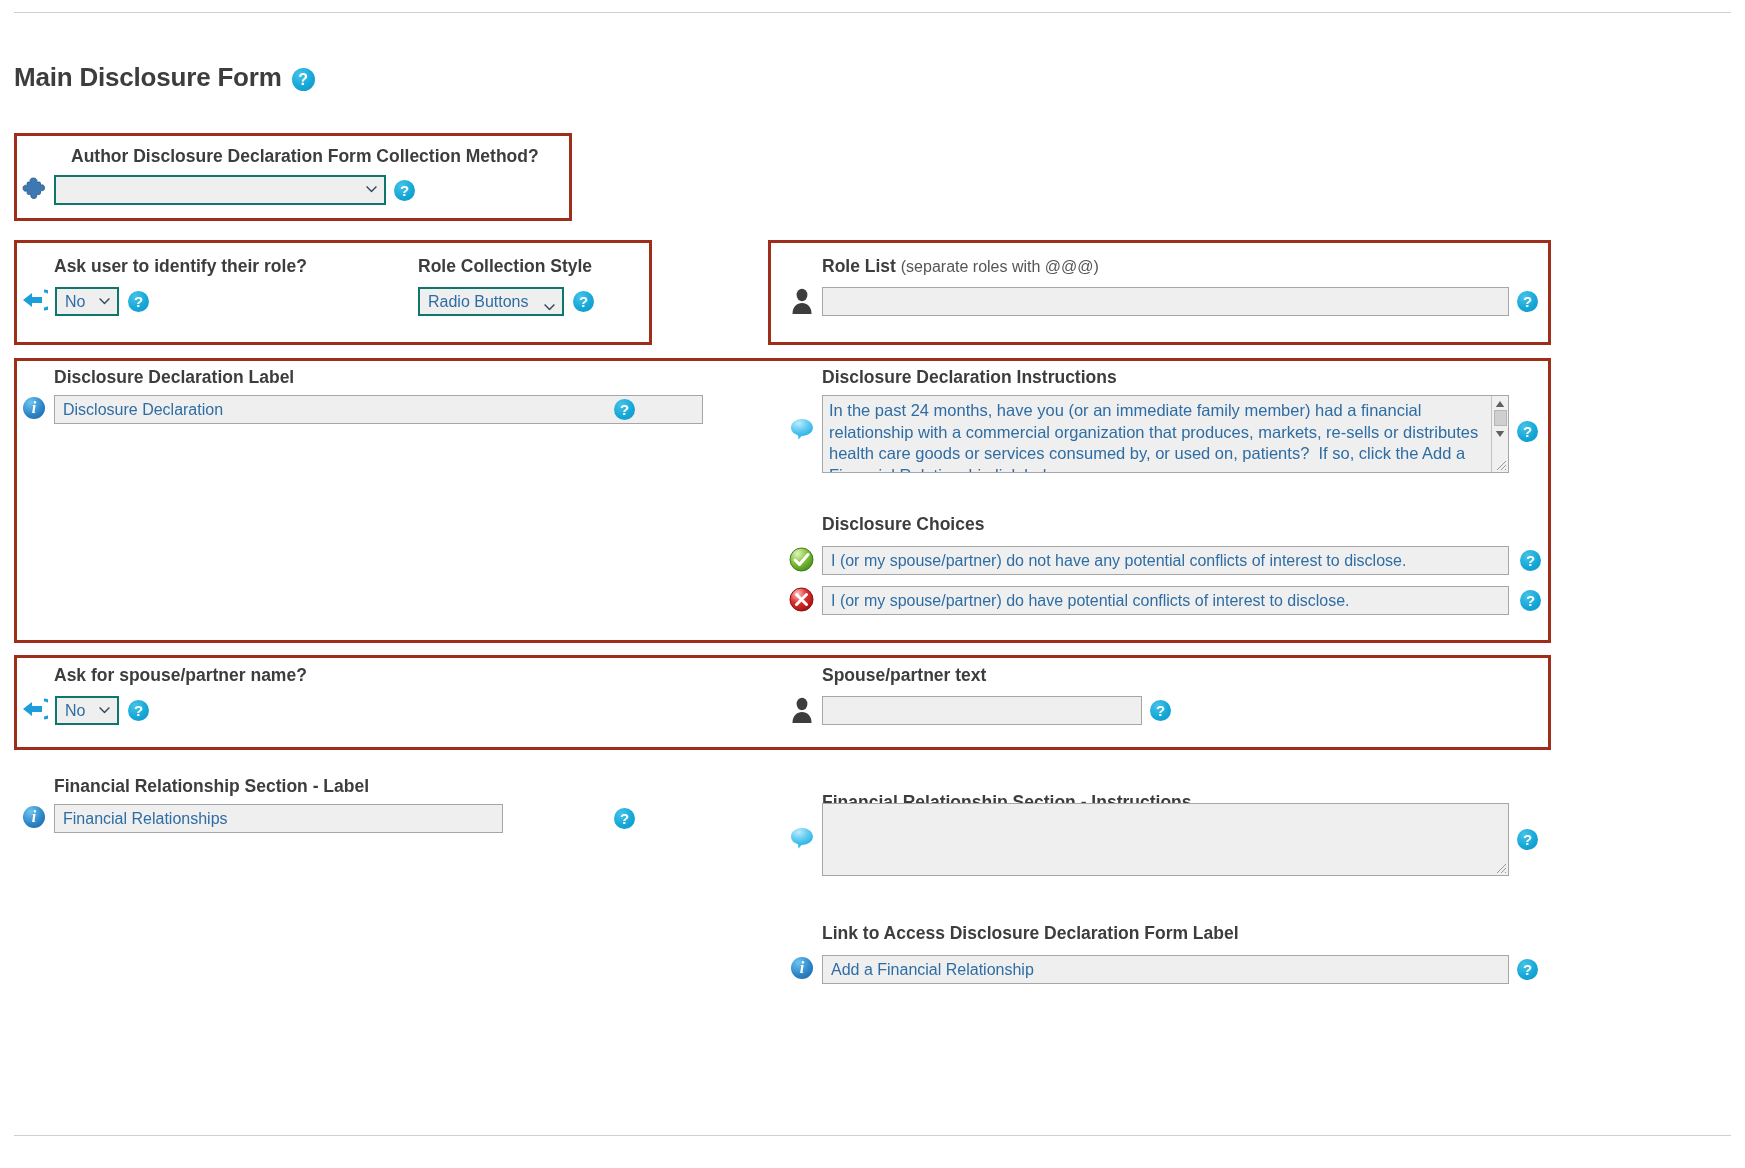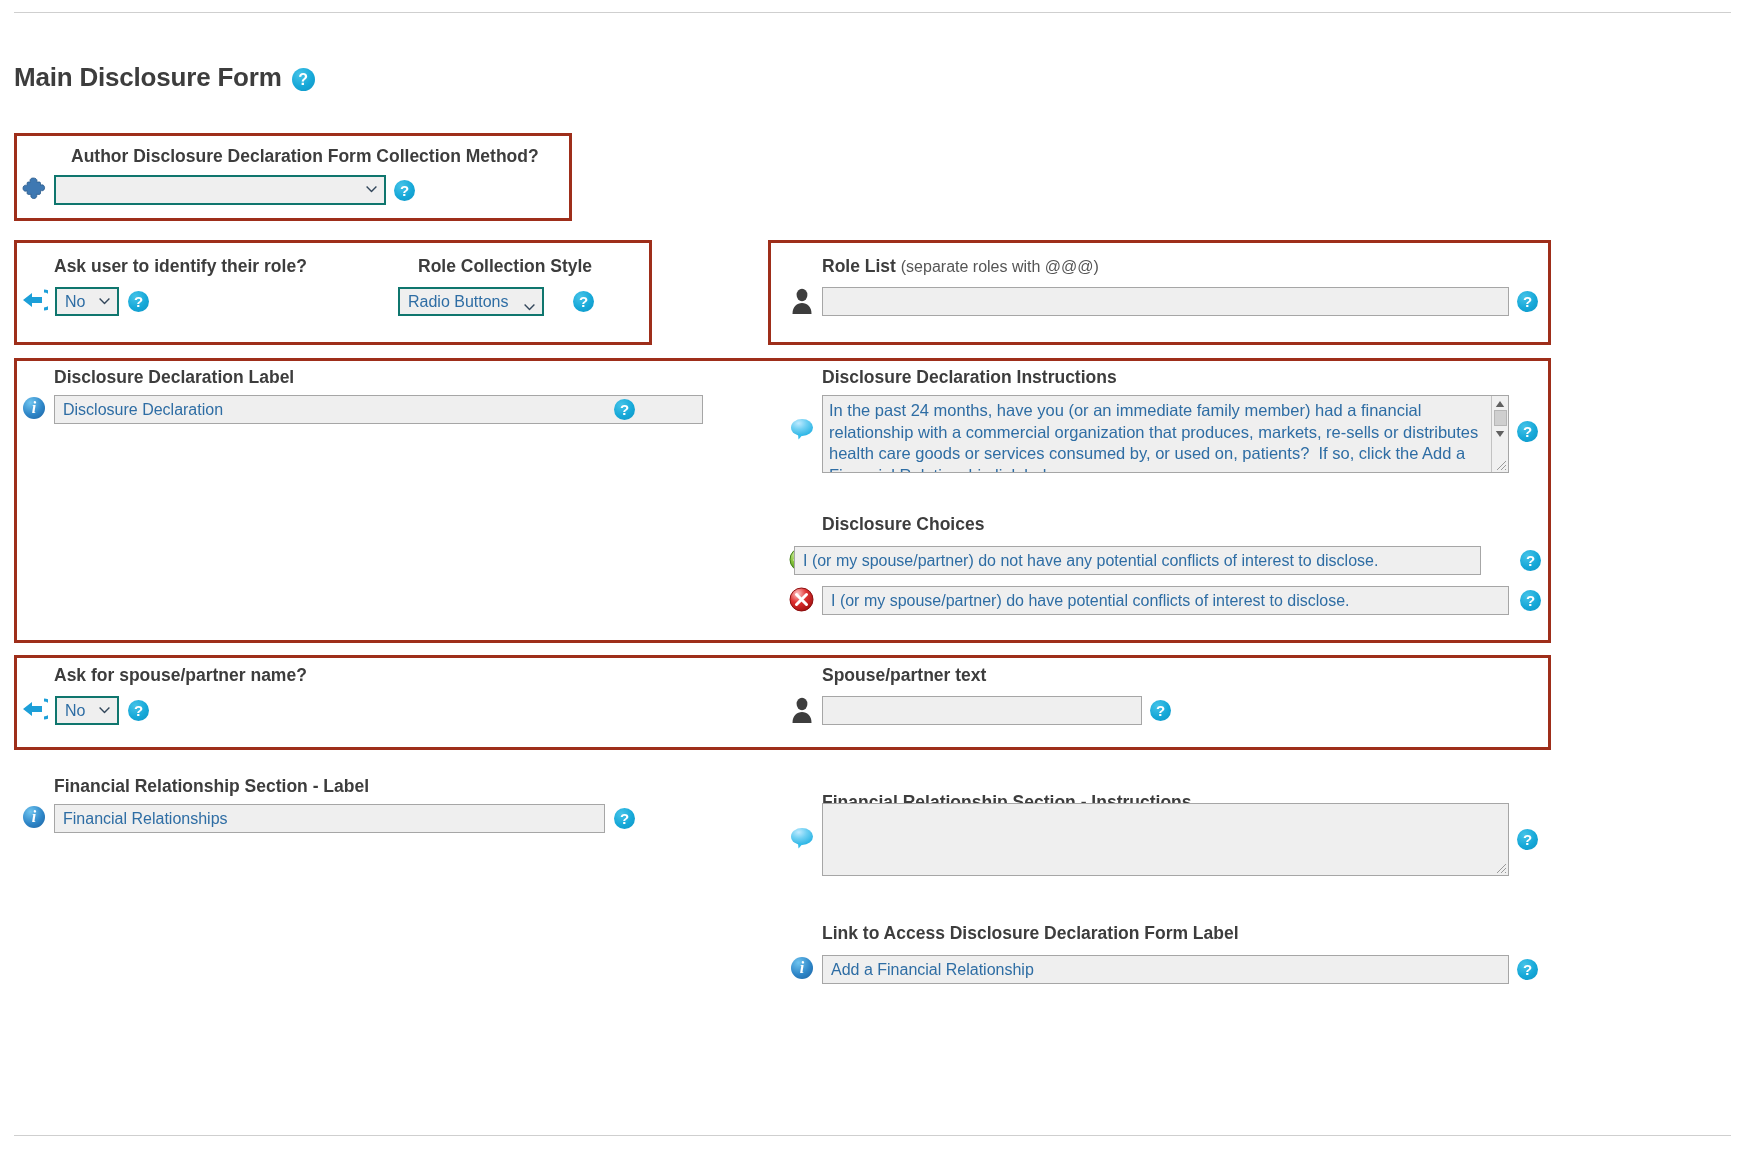--- a/index.html
+++ b/index.html
@@ -243,21 +243,21 @@
     </select>
     <svg class="caret" viewBox="0 0 11 7">
       <path d="M0.6 0.8 L5.5 5.6 L10.4 0.8" fill="none" stroke="#33475b" stroke-width="1.4"></path>
     </svg>
   </div>
 
   <div class="help-icon" style="left:128px; top:291px;">?</div>
 
   <div class="field-label" style="left:418px; top:256px;">Role Collection Style</div>
 
-  <div class="sel-wrap" style="left:398px; top:287px; width:146px; height:42px;">
+  <div class="sel-wrap" style="left:418px; top:287px; width:146px; height:42px;">
     <select class="sel-input" style="left:0; top:0; width:146px; height:29px;">
       <option>Radio Buttons</option>
     </select>
     <svg class="caret" viewBox="0 0 11 7">
       <path d="M0.6 0.8 L5.5 5.6 L10.4 0.8" fill="none" stroke="#33475b" stroke-width="1.4"></path>
     </svg>
   </div>
 
   <div class="help-icon" style="left:573px; top:291px;">?</div>
 
@@ -326,21 +326,21 @@
       <radialGradient id="gcg" cx="33%" cy="25%" r="85%">
         <stop offset="0%" stop-color="#dff5c0"></stop>
         <stop offset="45%" stop-color="#8cc63f"></stop>
         <stop offset="100%" stop-color="#3f8a17"></stop>
       </radialGradient>
     </defs>
     <circle cx="12.5" cy="12.5" r="11.5" fill="url(#gcg)" stroke="#3f7d16" stroke-width="1"></circle>
     <path d="M6 13 L10.5 17.5 L19 7.5" fill="none" stroke="#ffffff" stroke-width="3" stroke-linecap="round" stroke-linejoin="round"></path>
   </svg>
 
-  <input class="txt-input" style="left: 794px; top: 546px; width: 687px; height: 29px;" value="I (or my spouse/partner) do not have any potential conflicts of interest to disclose.">
+  <input class="txt-input" style="left: 822px; top: 546px; width: 687px; height: 29px;" value="I (or my spouse/partner) do not have any potential conflicts of interest to disclose.">
 
   <div class="help-icon" style="left:1520px; top:550px;">?</div>
 
   <svg class="x-icon" style="left:789px; top:587px;" viewBox="0 0 25 25">
     <defs>
       <radialGradient id="rxg" cx="33%" cy="25%" r="85%">
         <stop offset="0%" stop-color="#ffc9c9"></stop>
         <stop offset="45%" stop-color="#e03131"></stop>
         <stop offset="100%" stop-color="#9e0f0f"></stop>
       </radialGradient>
@@ -381,21 +381,21 @@
   </svg>
 
   <input class="txt-input" style="left: 822px; top: 696px; width: 320px; height: 29px;" value="">
 
   <div class="help-icon" style="left:1150px; top:700px;">?</div>
 
   <div class="field-label" style="left:54px; top:776px;">Financial Relationship Section - Label</div>
 
   <div class="info-icon" style="left:23px; top:806px;">i</div>
 
-  <input class="txt-input" style="left: 54px; top: 804px; width: 551px; height: 29px;" value="Financial Relationships">
+  <input class="txt-input" style="left: 54px; top: 804px; width: 449px; height: 29px;" value="Financial Relationships">
 
   <div class="help-icon" style="left:614px; top:808px;">?</div>
 
   <div class="field-label" style="left:822px; top:792px;">Financial Relationship Section - Instructions</div>
 
   <svg class="speech-icon" style="left:790px; top:827px;" viewBox="0 0 26 22">
     <ellipse cx="12" cy="9.5" rx="11" ry="8.5" fill="url(#spg)"></ellipse>
     <path d="M8 16 L8.5 21.5 L13 16.5 Z" fill="#35bdeb"></path>
   </svg>
 

